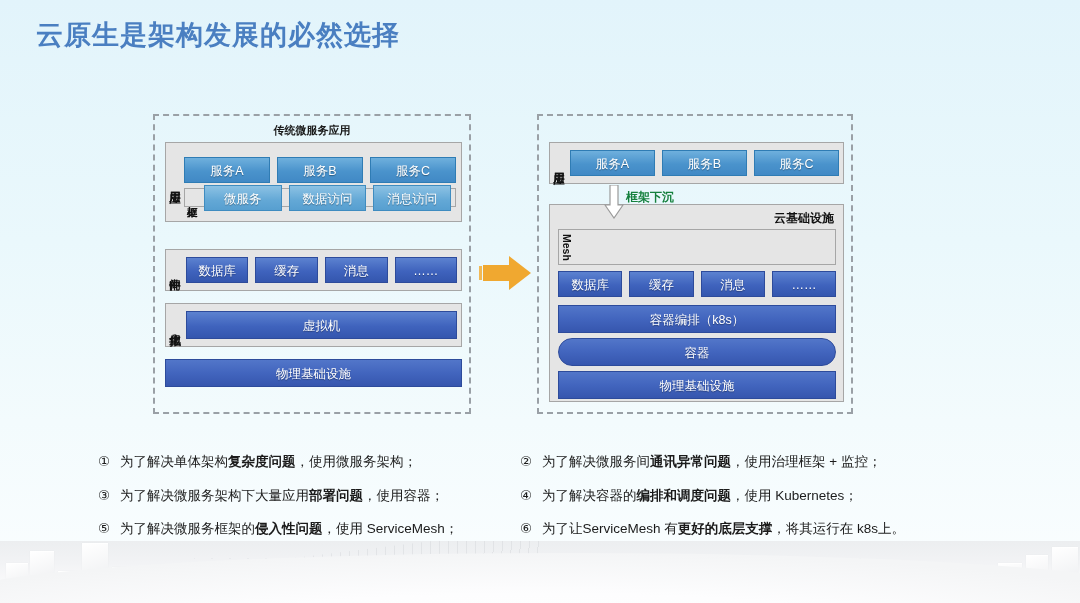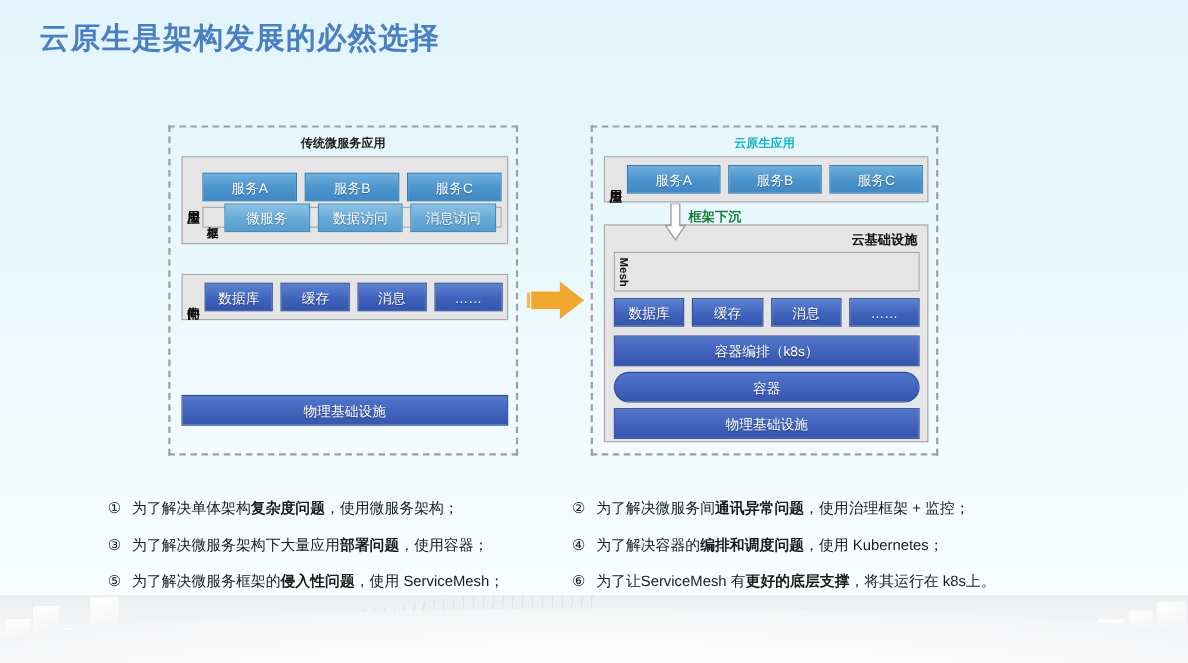--- a/index.html
+++ b/index.html
@@ -104,32 +104,37 @@
   <div class="group" style="left:10px;top:133px;width:297px;height:42px;">
     <div class="vlabel">中间件</div>
     <div class="row">
       <div class="chip dk">数据库</div>
       <div class="chip dk">缓存</div>
       <div class="chip dk">消息</div>
       <div class="chip dk">……</div>
     </div>
   </div>
 
+  <div class="group" style="left:10px;top:187px;width:297px;height:44px;">
+    <div class="vlabel">虚拟化</div>
+    <div class="row">
+      <div class="chip dk" style="height:28px;line-height:28px;">虚拟机</div>
+    </div>
+  </div>
 
   <div class="bar" style="position:absolute;left:10px;top:243px;width:297px;">物理基础设施</div>
 </div>
 
 <div class="arrow">
   <div class="tick"></div>
     <div class="shaft"></div>
     <div class="head"></div>
 </div>
 
 <div class="panel" id="panel-right">
-  <div class="panel-title cn">云原生应用</div>
 
   <div class="group" style="left:10px;top:26px;width:295px;height:42px;">
     <div class="vlabel">应用层</div>
     <div class="row">
       <div class="chip lt">服务A</div>
       <div class="chip lt">服务B</div>
       <div class="chip lt">服务C</div>
     </div>
   </div>
 

